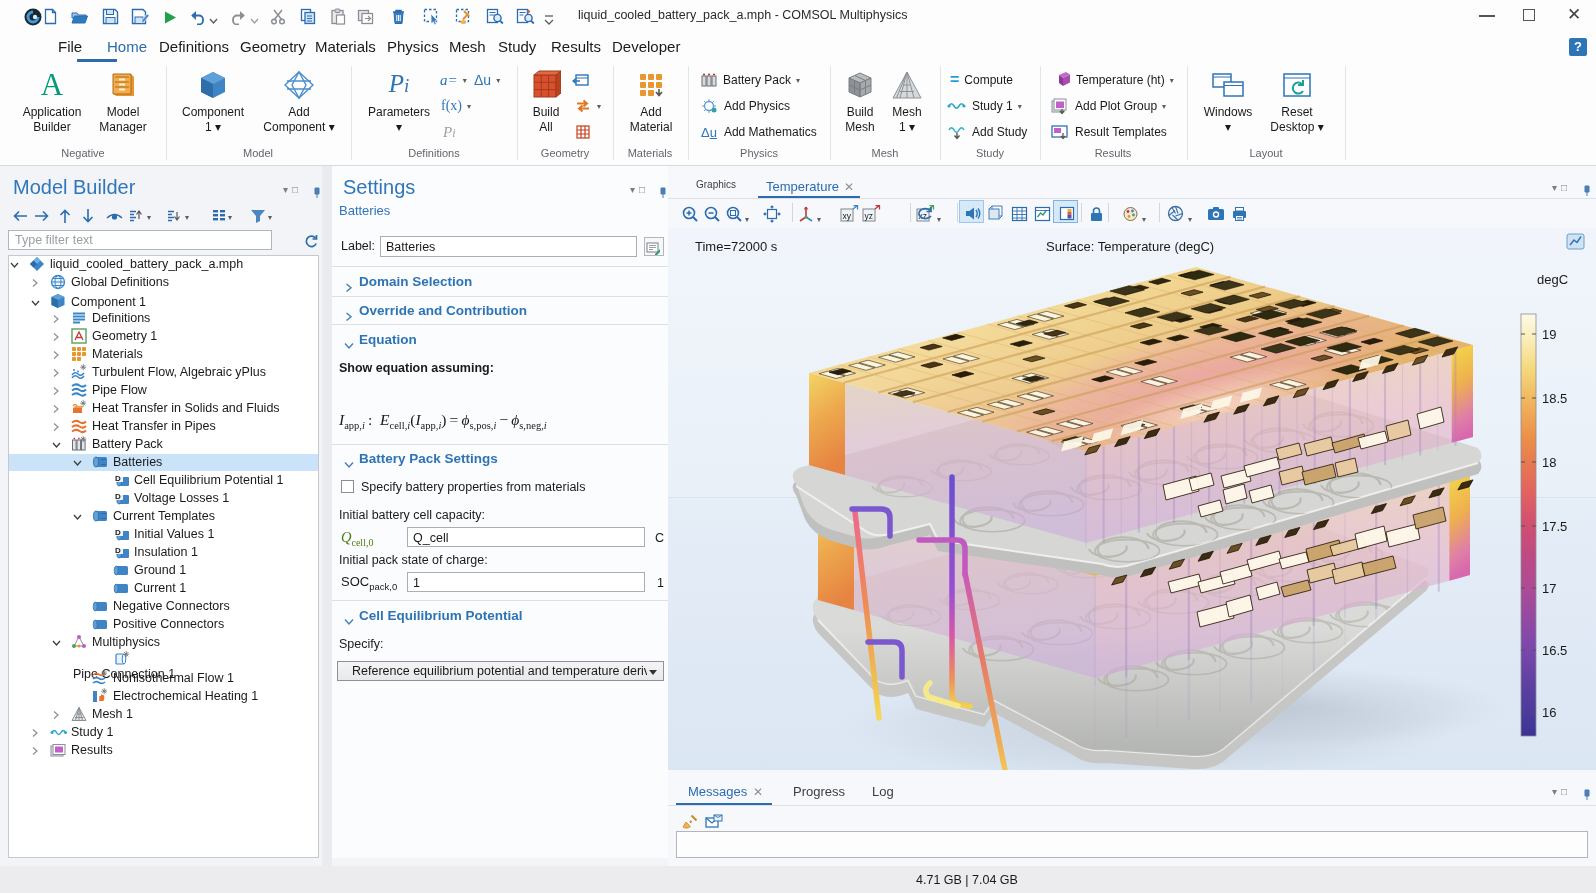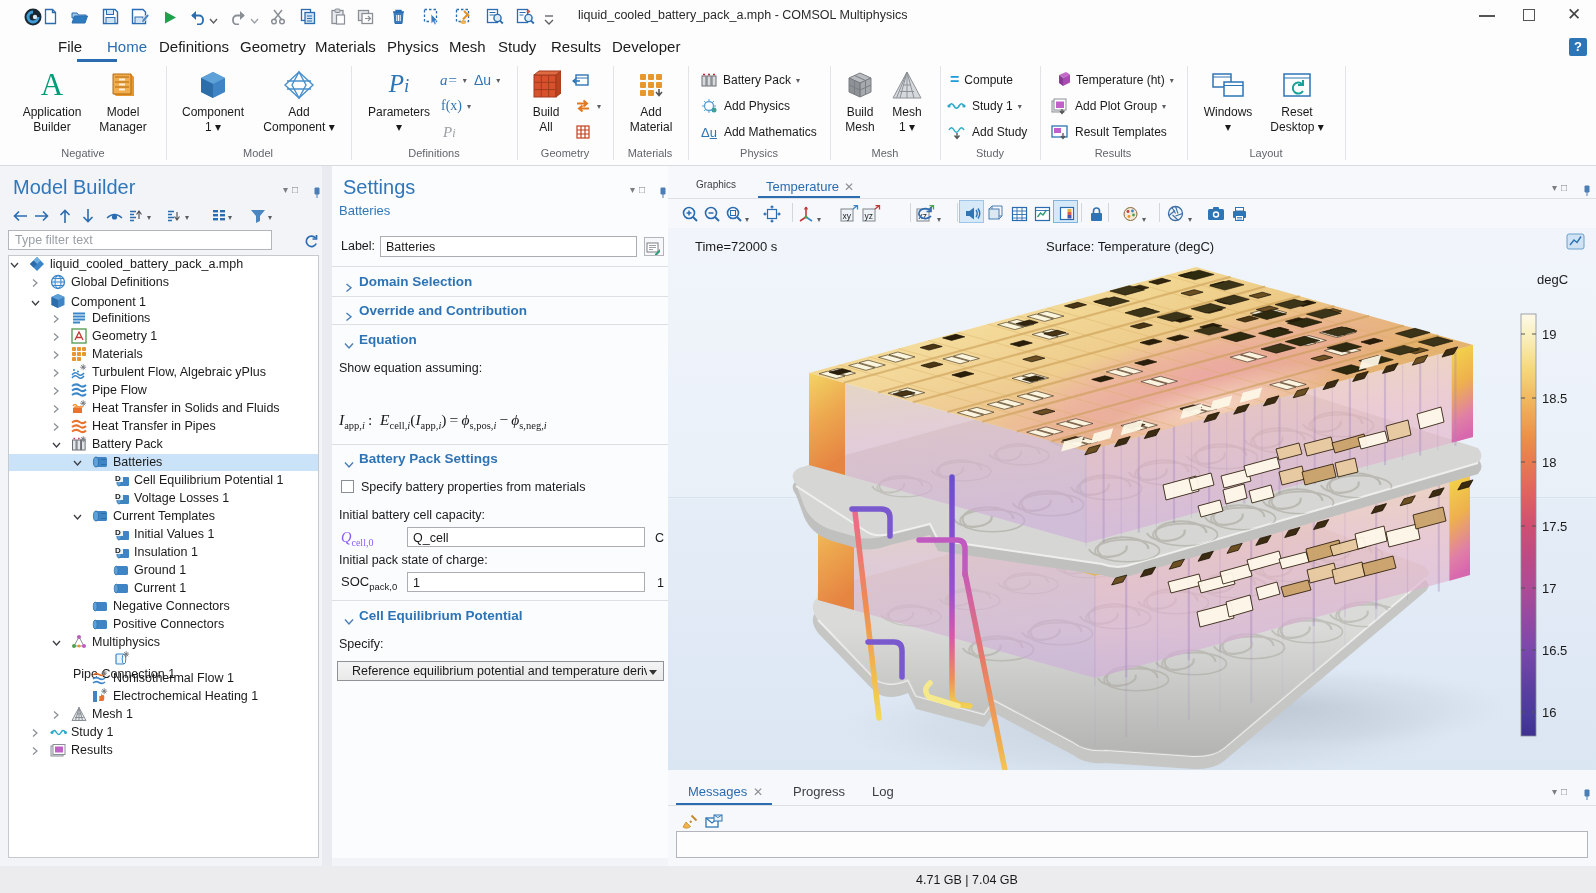--- a/index.html
+++ b/index.html
@@ -794,31 +794,31 @@
     <div class="sep" style="top:296px;"></div>
     <div class="abs" style="left:344px;top:307px;"><svg class="ticon" width="9" height="9" viewBox="0 0 9 9" style="">
         <path d="M2.5 1 L7 4.8 L2.5 8.5" fill="none" stroke="#4a7eb5" stroke-width="1.4"></path>
       </svg></div>
     <div class="abs sect" style="left:359px;top:303px;">Override and Contribution</div>
     <div class="sep" style="top:324px;"></div>
     <div class="abs" style="left:344px;top:336px;"><svg class="ticon" width="10" height="9" viewBox="0 0 10 9" style="">
         <path d="M1 2.5 L5 7 L9 2.5" fill="none" stroke="#4a7eb5" stroke-width="1.4"></path>
       </svg></div>
     <div class="abs sect" style="left:359px;top:332px;">Equation</div>
-    <div class="abs lbl" style="left:339px;top:361px;">Show equation assuming:</div>
+    <div class="abs lbl" style="left:339px;top:361px;font-weight:bold;">Show equation assuming:</div>
     <div class="abs" style="left:339px;top:411px;font-family:'Liberation Serif',serif;font-size:15.5px;color:#1a1a1a;"><i>I</i><sub style="font-size:10.5px;">app,<i>i</i></sub> : <i>E</i><sub style="font-size:10.5px;">cell,<i>i</i></sub>(<i>I</i><sub style="font-size:10.5px;">app,<i>i</i></sub>) = <i>ϕ</i><sub style="font-size:10.5px;">s,pos,<i>i</i></sub> − <i>ϕ</i><sub style="font-size:10.5px;">s,neg,<i>i</i></sub></div>
     <div class="sep" style="top:444px;"></div>
     <div class="abs" style="left:344px;top:455px;"><svg class="ticon" width="10" height="9" viewBox="0 0 10 9" style="">
         <path d="M1 2.5 L5 7 L9 2.5" fill="none" stroke="#4a7eb5" stroke-width="1.4"></path>
       </svg></div>
     <div class="abs sect" style="left:359px;top:451px;">Battery Pack Settings</div>
     <div class="abs" style="left:341px;top:480px;width:13px;height:13px;background:#fff;border:1px solid #8a8f96;"></div>
     <div class="abs lbl" style="left:361px;top:480px;">Specify battery properties from materials</div>
     <div class="abs lbl" style="left:339px;top:508px;">Initial battery cell capacity:</div>
-    <div class="abs" style="left:341px;top:529px;font-family:'Liberation Serif',serif;font-size:14.5px;color:#8b5cf6;"><i>Q</i><sub style="font-size:10px;">cell,0</sub></div>
+    <div class="abs" style="left:341px;top:529px;font-family:'Liberation Serif',serif;font-size:14.5px;color:#4d7c0f;"><i>Q</i><sub style="font-size:10px;">cell,0</sub></div>
     <div class="abs inp" style="left:407px;top:527px;width:238px;height:20px;">Q_cell</div>
     <div class="abs lbl" style="left:655px;top:531px;">C</div>
     <div class="abs lbl" style="left:339px;top:553px;">Initial pack state of charge:</div>
     <div class="abs" style="left:341px;top:574px;font-size:13px;color:#1a1a1a;">SOC<sub style="font-size:9.5px;">pack,0</sub></div>
     <div class="abs inp" style="left:407px;top:572px;width:238px;height:20px;">1</div>
     <div class="abs lbl" style="left:657px;top:576px;">1</div>
     <div class="sep" style="top:600px;"></div>
     <div class="abs" style="left:344px;top:612px;"><svg class="ticon" width="10" height="9" viewBox="0 0 10 9" style="">
         <path d="M1 2.5 L5 7 L9 2.5" fill="none" stroke="#4a7eb5" stroke-width="1.4"></path>
       </svg></div>

